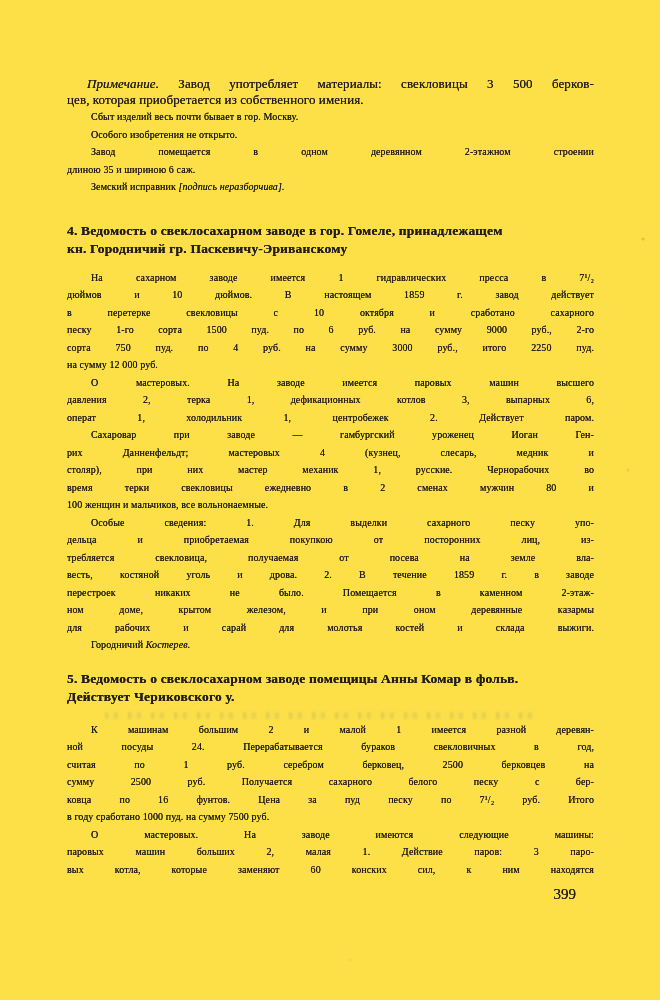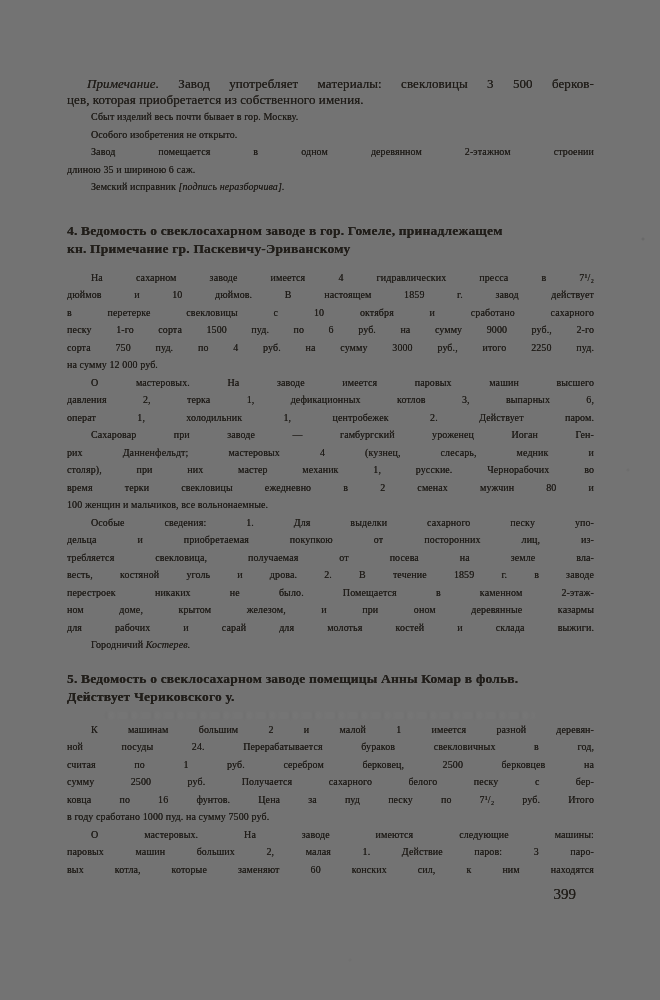--- a/index.html
+++ b/index.html
@@ -1,20 +1,20 @@
 <!DOCTYPE html>
 <html lang="ru"><head>
 <meta charset="utf-8">
 <style>
   html, body { margin: 0; padding: 0; background: #e9e7e2; }
   .page {
     position: relative;
     width: 660px;
     height: 1000px;
-    background: #737373;
+    background: #fde047;
     overflow: hidden;
     font-family: "Liberation Serif", "DejaVu Serif", serif;
     color: #211e1a;
   }
   
   .page::before {
     content: "";
     position: absolute; inset: 0;
     background-image:
       radial-gradient(circle at 643px 239px, rgba(60,60,60,.18) 0 1px, transparent 2px),
@@ -82,24 +82,24 @@
     <div class="para ind">
         <div class="line just">Завод помещается в одном деревянном 2-этажном строении</div>
         <div class="line">длиною 35 и шириною 6 саж.</div>
       </div>
     <div class="para ind">
         <div class="line"><span>Земский исправник </span><span class="it">[подпись неразборчива].</span></div>
       </div>
 
     <div class="para heading h4">
         <div class="line">4. Ведомость о свеклосахарном заводе в гор. Гомеле, принадлежащем</div>
-        <div class="line">кн. Примечание гр. Паскевичу-Эриванскому</div>
+        <div class="line">кн. Городничий гр. Паскевичу-Эриванскому</div>
       </div>
     <div class="para ind">
-        <div class="line just">На сахарном заводе имеется 4 гидравлических пресса в 7¹/₂</div>
+        <div class="line just">На сахарном заводе имеется 1 гидравлических пресса в 7¹/₂</div>
         <div class="line just">дюймов и 10 дюймов. В настоящем 1859 г. завод действует</div>
         <div class="line just">в перетерке свекловицы с 10 октября и сработано сахарного</div>
         <div class="line just">песку 1-го сорта 1500 пуд. по 6 руб. на сумму 9000 руб., 2-го</div>
         <div class="line just">сорта 750 пуд. по 4 руб. на сумму 3000 руб., итого 2250 пуд.</div>
         <div class="line">на сумму 12 000 руб.</div>
       </div>
     <div class="para ind">
         <div class="line just">О мастеровых. На заводе имеется паровых машин высшего</div>
         <div class="line just">давления 2, терка 1, дефикационных котлов 3, выпарных 6,</div>
         <div class="line just">операт 1, холодильник 1, центробежек 2. Действует паром.</div>

